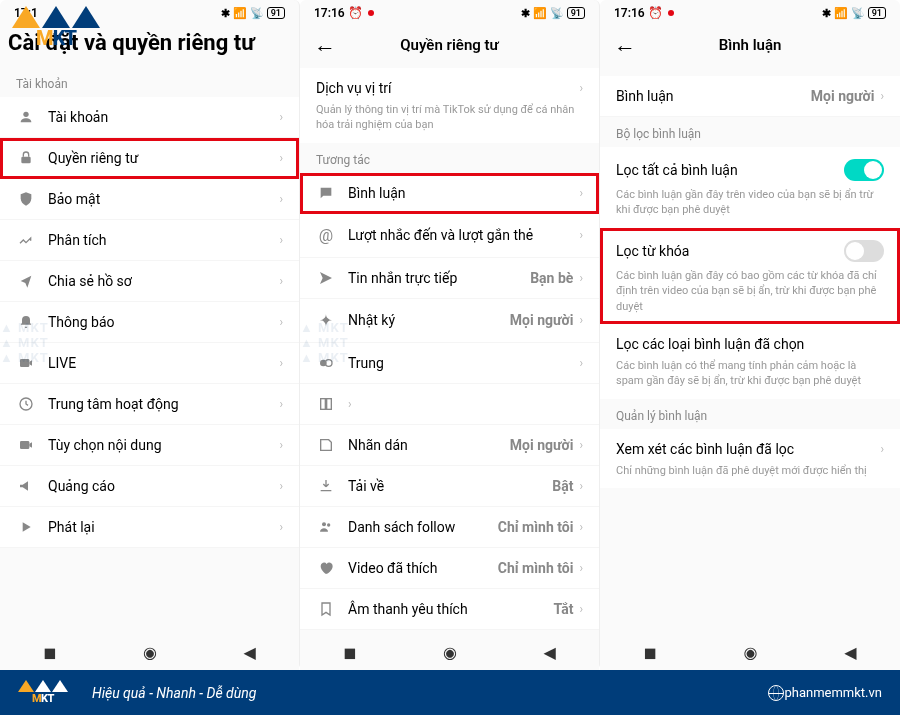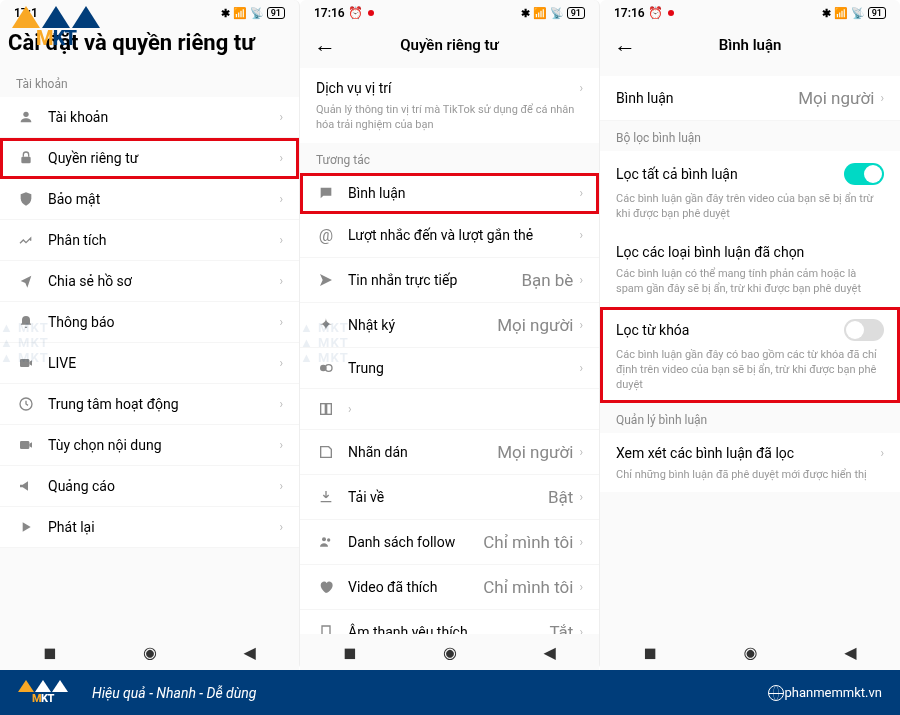--- a/index.html
+++ b/index.html
@@ -12,21 +12,21 @@
 .status-right { display: flex; align-items: center; gap: 3px; font-size: 11px; }
 .header { display: flex; align-items: center; padding: 10px 14px; position: relative; }
 .header-back { font-size: 22px; font-weight: 300; color: #000; cursor: pointer; }
 .header-title { position: absolute; left: 50%; transform: translateX(-50%); font-size: 15px; font-weight: 600; color: #000; }
 .big-title { font-size: 22px; font-weight: 700; padding: 8px 8px 12px; color: #000; }
 .section-label { font-size: 12px; color: #888; padding: 10px 16px 6px; }
 .row { display: flex; align-items: center; padding: 12px 16px; background: #fff; border-bottom: 1px solid #f5f5f5; cursor: pointer; }
 .row-icon { width: 20px; margin-right: 12px; color: #888; display: flex; align-items: center; justify-content: center; }
 .row-icon svg { width: 16px; height: 16px; }
 .row-label { flex: 1; font-size: 14px; color: #000; }
-.row-value { font-size: 17px; color: #888; margin-right: 6px; }
+.row-value { font-size: 14px; color: #888; margin-right: 6px; font-weight: bold; }
 .row-chevron { color: #bbb; font-size: 12px; }
 .row-desc { font-size: 11px; color: #999; padding: 0 16px 10px; line-height: 1.4; background: #fff; }
 .row-group { background: #fff; }
 .row-with-desc { padding-bottom: 6px; border-bottom: none; }
 .highlight { outline: 3px solid #e30613; outline-offset: -3px; position: relative; z-index: 2; }
 .toggle { width: 40px; height: 22px; border-radius: 11px; position: relative; }
 .toggle-on { background: #00d9c5; }
 .toggle-off { background: #ddd; }
 .toggle::after { content: ""; position: absolute; width: 18px; height: 18px; border-radius: 50%; background: #fff; top: 2px; }
 .toggle-on::after { right: 2px; }
@@ -403,33 +403,33 @@
       <div class="section-label">Bộ lọc bình luận</div>
 
       <div class="row-group">
         <div class="row row-with-desc">
           <span class="row-label">Lọc tất cả bình luận</span>
           <div class="toggle toggle-on"></div>
         </div>
         <div class="row-desc">Các bình luận gần đây trên video của bạn sẽ bị ẩn trừ khi được bạn phê duyệt</div>
       </div>
 
-      <div class="row-group">
-        <div class="row row-with-desc">
-          <span class="row-label">Lọc các loại bình luận đã chọn</span>
-        </div>
-        <div class="row-desc">Các bình luận có thể mang tính phản cảm hoặc là spam gần đây sẽ bị ẩn, trừ khi được bạn phê duyệt</div>
-      </div>
-
       <div class="row-group highlight">
         <div class="row row-with-desc">
           <span class="row-label">Lọc từ khóa</span>
           <div class="toggle toggle-off"></div>
         </div>
         <div class="row-desc">Các bình luận gần đây có bao gồm các từ khóa đã chỉ định trên video của bạn sẽ bị ẩn, trừ khi được bạn phê duyệt</div>
+      </div>
+
+      <div class="row-group">
+        <div class="row row-with-desc">
+          <span class="row-label">Lọc các loại bình luận đã chọn</span>
+        </div>
+        <div class="row-desc">Các bình luận có thể mang tính phản cảm hoặc là spam gần đây sẽ bị ẩn, trừ khi được bạn phê duyệt</div>
       </div>
 
       <div class="section-label">Quản lý bình luận</div>
 
       <div class="row-group">
         <div class="row row-with-desc">
           <span class="row-label">Xem xét các bình luận đã lọc</span>
           <span class="row-chevron">›</span>
         </div>
         <div class="row-desc">Chỉ những bình luận đã phê duyệt mới được hiển thị</div>

